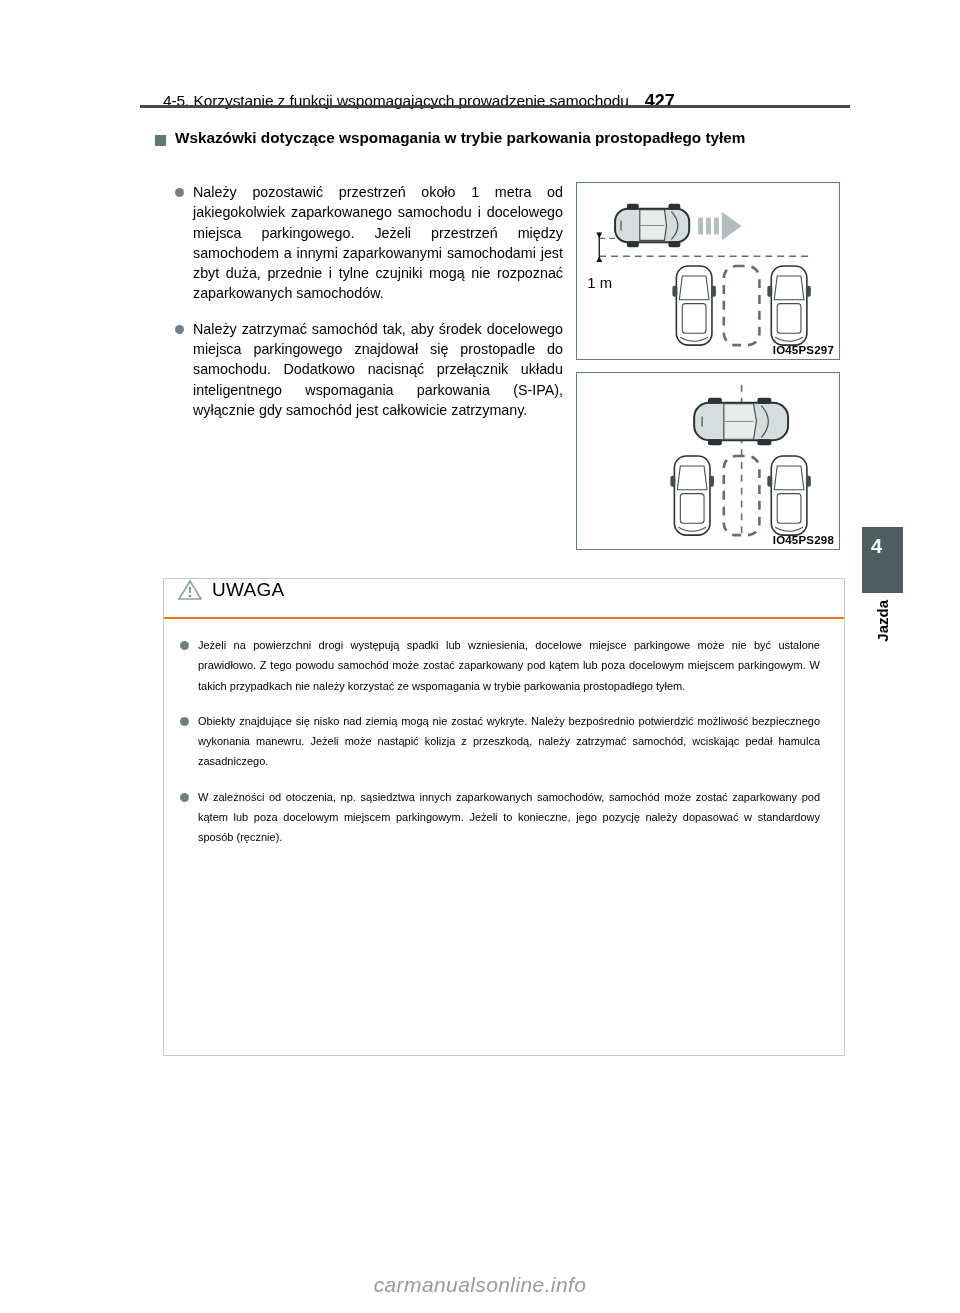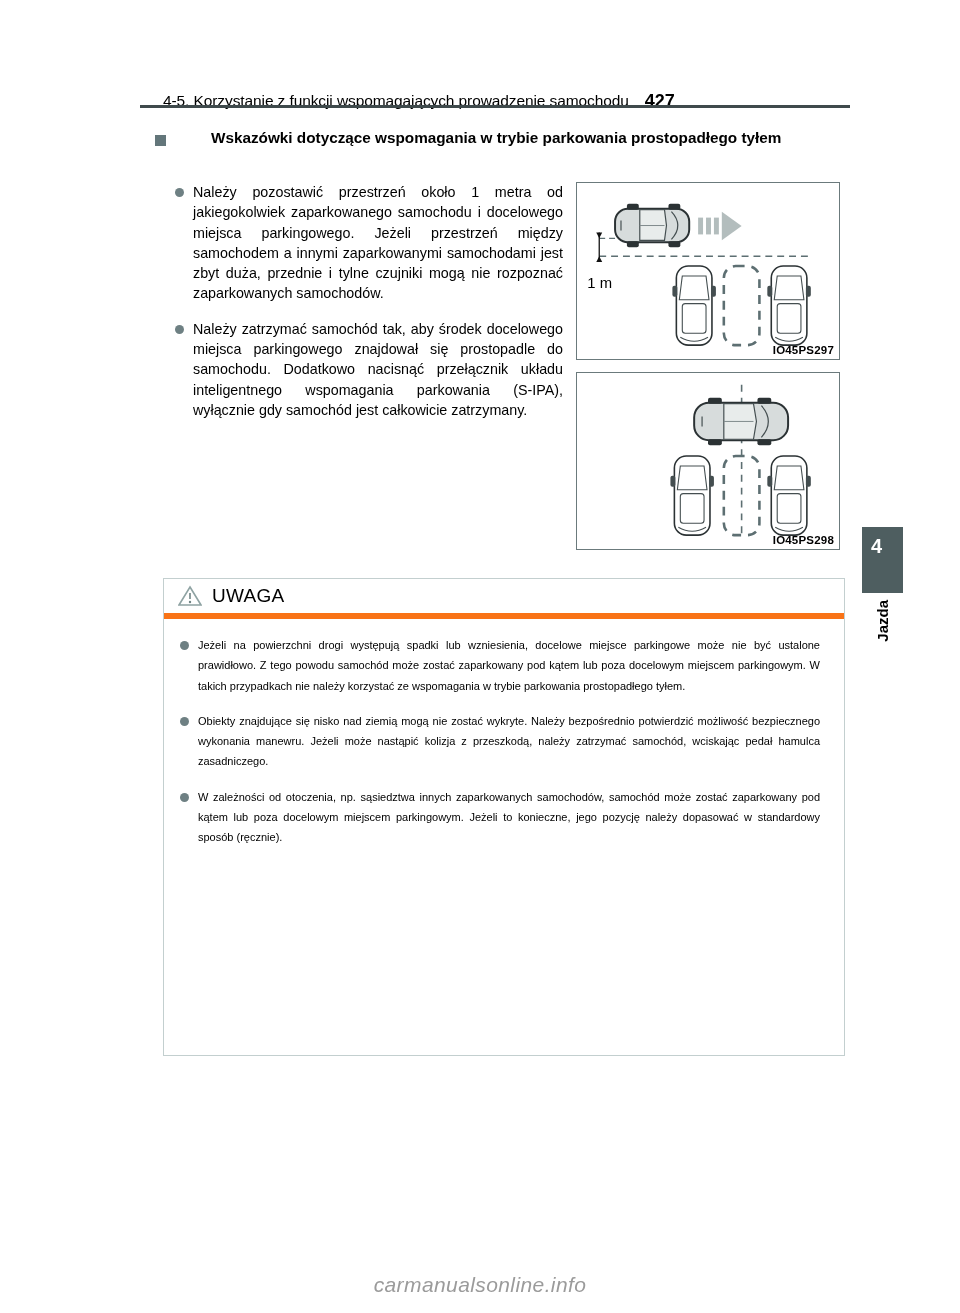--- a/index.html
+++ b/index.html
@@ -26,21 +26,21 @@
     position: relative; top: 2px;
   }
   .header-rule {
     position: absolute; left: 140px; top: 105px; width: 710px; height: 3px;
     background: #3f4a4c;
   }
 
   
   .section-head {
     position: absolute; left: 155px; top: 128px; width: 700px;
-    display: flex; align-items: center; gap: 36px;
+    display: flex; align-items: center;
   }
   .sq-bullet {
     width: 11px; height: 11px; background: #63767a; flex: 0 0 11px;
     margin-top: 5px; margin-right: 9px;
   }
   .section-head-text {
     font-size: 15.3px; font-weight: bold; line-height: 20px; width: 660px;
   }
 
   
@@ -67,22 +67,22 @@
     font-size: 11.5px; font-weight: bold; letter-spacing: 0.2px; color: #000;
   }
   .fig-svg { position: absolute; left: 0; top: 0; width: 100%; height: 100%; }
 
   
   .warn-box {
     position: absolute; left: 163px; top: 578px; width: 682px; height: 478px;
     border: 1px solid #c3cfcf; background: #fff;
   }
   .warn-head {
-    height: 40px; border-bottom: 6px solid #f97316;
-    display: flex; align-items: center; padding-left: 14px;
+    height: 40px; border-bottom: 2px solid #f97316;
+    display: flex; align-items: flex-start; padding-left: 14px;
   }
   .warn-tri { flex: 0 0 24px; margin-right: 10px; }
   .warn-title { font-size: 19px; letter-spacing: 0.3px; }
   .warn-body { padding: 16px 20px 0 16px; }
   .warn-item { display: flex; margin-bottom: 15px; }
   .warn-dot {
     width: 9px; height: 9px; border-radius: 50%; background: #6e8083;
     flex: 0 0 9px; margin-top: 6px; margin-right: 9px;
   }
   .warn-text {

